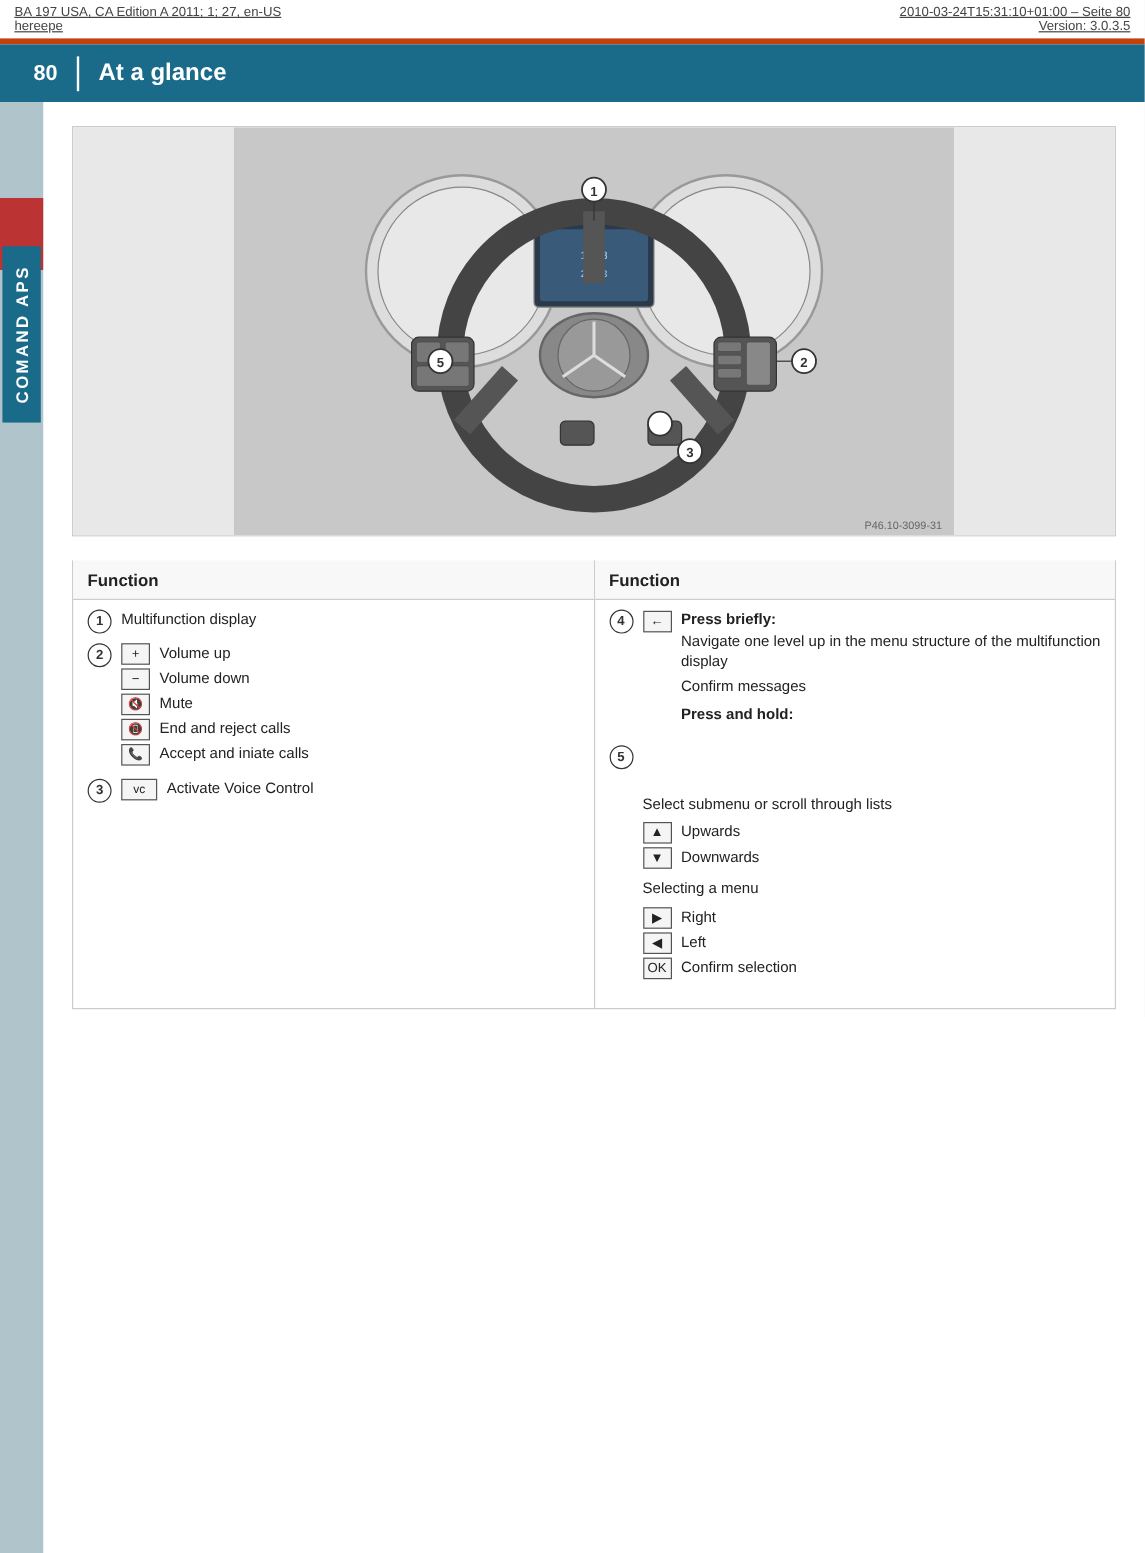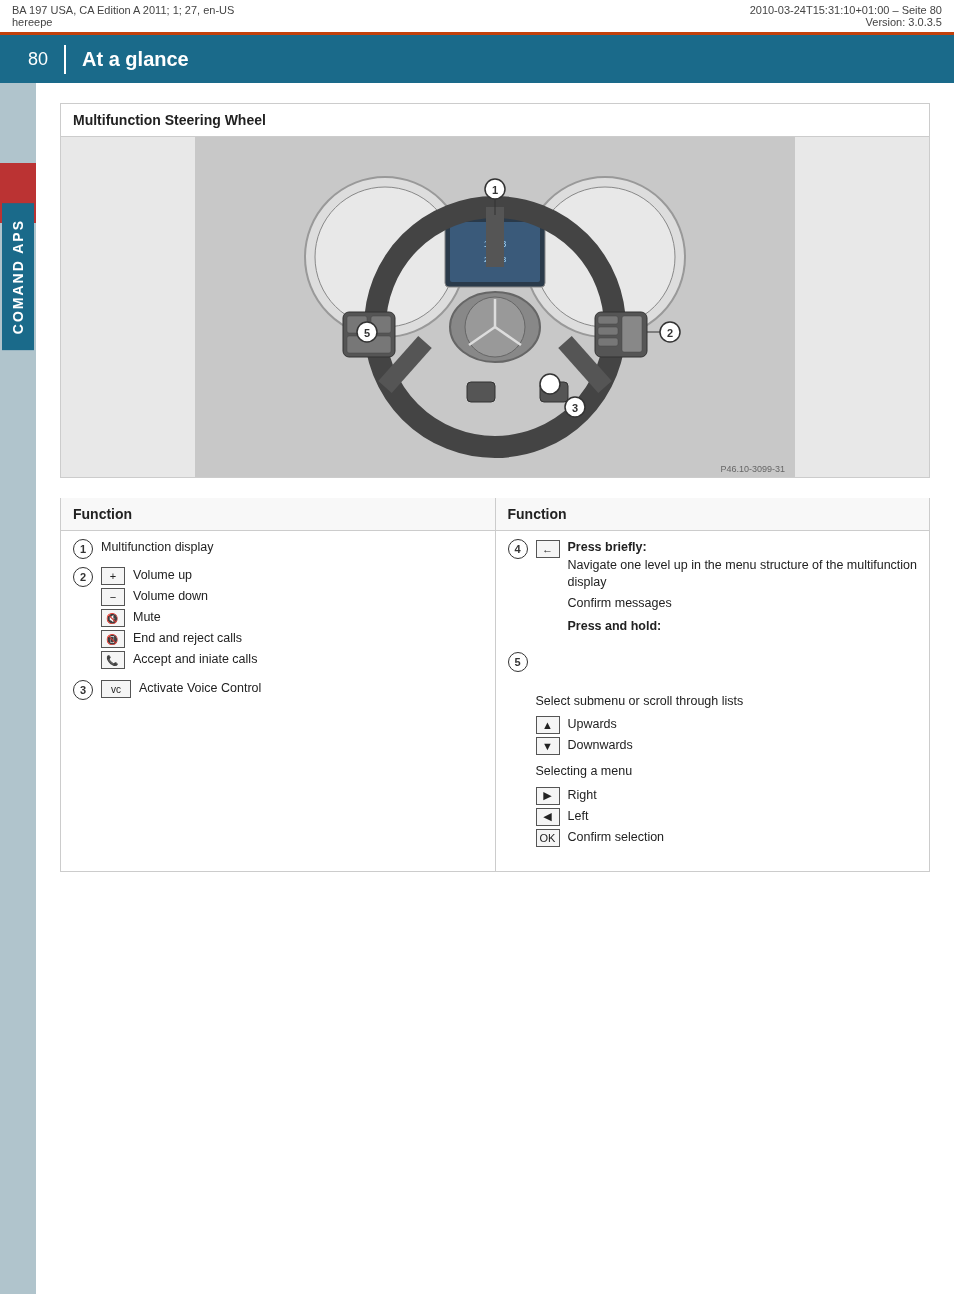--- a/index.html
+++ b/index.html
@@ -8,40 +8,41 @@
       font-size: 13px;
       background: #f0f0f0;
       width: 954px;
       min-height: 1294px;
       color: #222;
     }
 
     
     .meta-bar {
       background: #fff;
-      border-bottom: 3px solid #c2410c;
+      border-bottom: 5px solid #c2410c;
       padding: 4px 12px;
       font-size: 11px;
       color: #444;
       display: flex;
       justify-content: space-between;
+      text-decoration: underline;
     }
 
     
     .header-bar {
       background: #1a6a8a;
       color: #fff;
       display: flex;
       align-items: center;
       padding: 0 20px;
       height: 48px;
     }
     .header-bar .page-num {
       font-size: 18px;
-      font-weight: normal;
+      font-weight: bold;
       margin-right: 16px;
       background: #1a6a8a;
       padding: 4px 8px;
       border-right: 2px solid #fff;
       padding-right: 16px;
     }
     .header-bar .page-title {
       font-size: 20px;
       font-weight: bold;
     }
@@ -205,21 +206,20 @@
 <div class="main-layout">
 
   <div class="side-tab">
     <div class="side-tab-mark"></div>
     <div class="side-tab-label">COMAND APS</div>
   </div>
 
   <div class="content">
 
     <div class="section-box">
-      <div class="section-title">Multifunction Steering Wheel</div>
       <div class="steering-img-area">
 
         <svg viewBox="0 0 600 340" width="600" height="340">
 
           <rect x="0" y="0" width="600" height="340" fill="#c8c8c8"></rect>
 
           <ellipse cx="190" cy="120" rx="80" ry="80" fill="#ddd" stroke="#999" stroke-width="2"></ellipse>
           <ellipse cx="410" cy="120" rx="80" ry="80" fill="#ddd" stroke="#999" stroke-width="2"></ellipse>
 
           <circle cx="190" cy="120" r="70" fill="#e8e8e8" stroke="#888" stroke-width="1"></circle>

